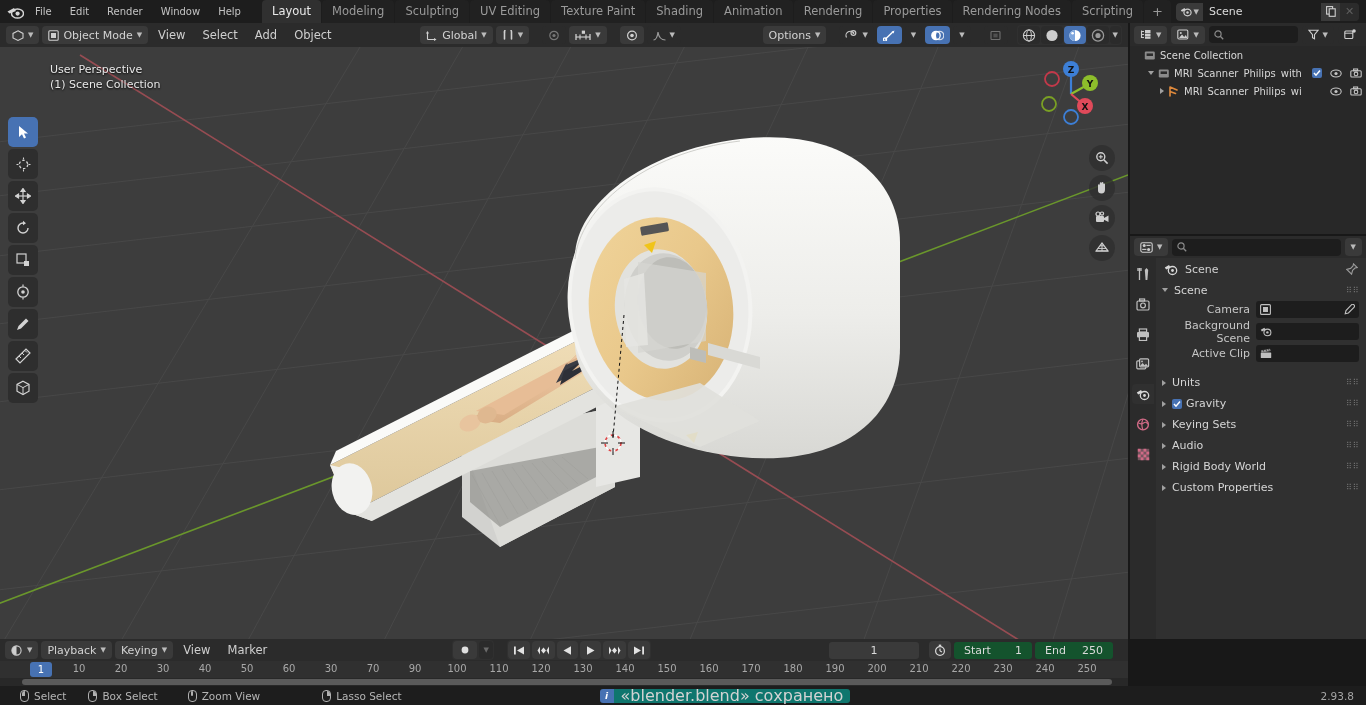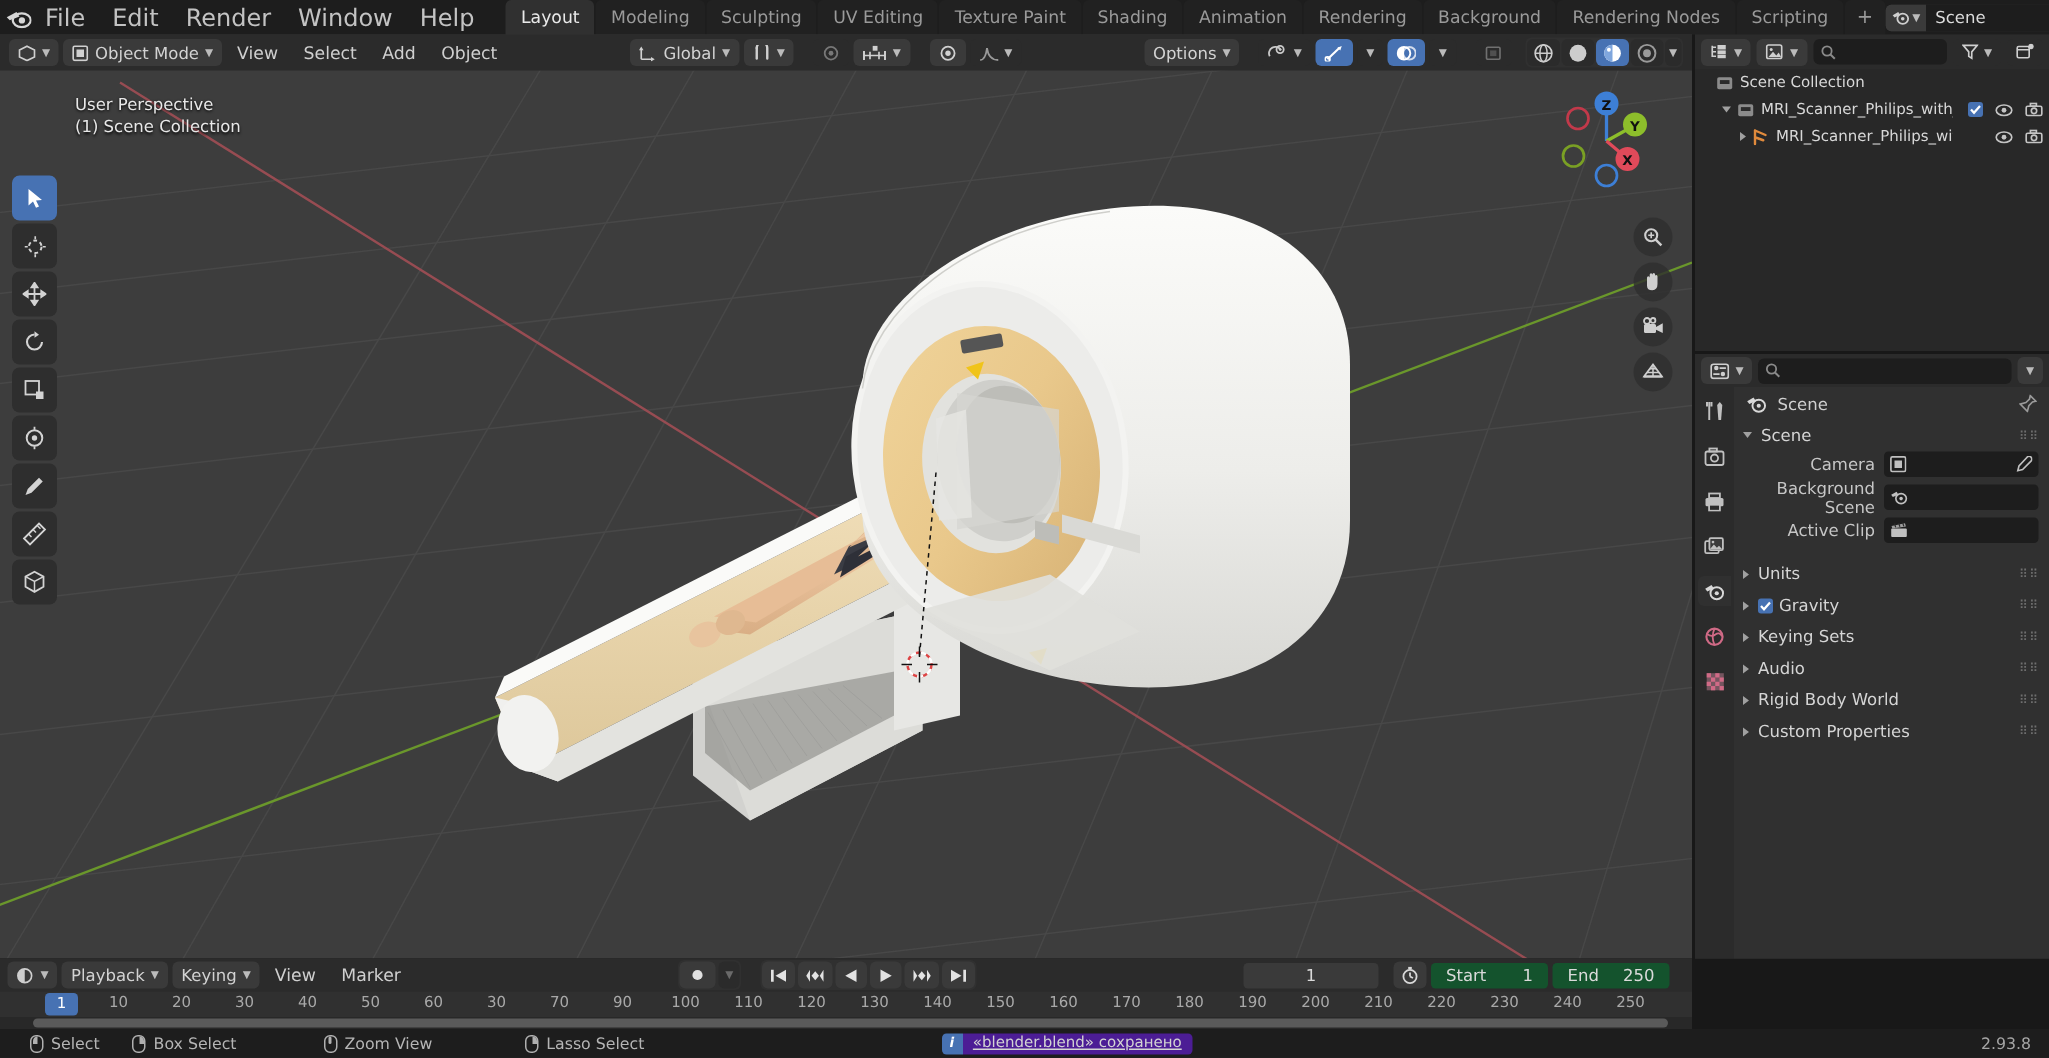--- a/index.html
+++ b/index.html
@@ -4,21 +4,21 @@
 <style>
   * { box-sizing: border-box; margin:0; padding:0; }
   html,body { width:1366px; height:705px; overflow:hidden; background:#1d1d1d;
     font-family:"DejaVu Sans","Liberation Sans",sans-serif; font-size:11px; color:#e5e5e5; }
   .app { position:relative; width:1366px; height:705px; background:#181818; }
 
   
   .topbar { position:absolute; left:0; top:0; width:1366px; height:23px; background:#1d1d1d;
     display:flex; align-items:center; padding:0 4px; gap:0; }
   .blender-logo { width:22px; height:20px; display:flex; align-items:center; justify-content:center; }
-  .menu-item { padding:3px 9px; color:#c3c3c3; font-size:16px; white-space:nowrap; cursor:default; border-radius:3px;}
+  .menu-item { padding:3px 9px; color:#c3c3c3; font-size:10px; white-space:nowrap; cursor:default; border-radius:3px;}
   .wsp-tabs { display:flex; align-items:center; margin-left:12px; gap:1px; height:23px;}
   .wsp { padding:4px 10px 5px; font-size:11.5px; color:#9a9a9a; background:#212121;
       border-radius:4px 4px 0 0; height:23px; display:flex; align-items:center; white-space:nowrap;}
   .wsp.active { background:#303030; color:#e9e9e9; }
   .wsp-plus { padding:4px 8px; color:#999; font-size:13px; background:#212121; border-radius:4px 4px 0 0; height:23px; display:flex;align-items:center;}
   .topright { margin-left:auto; display:flex; align-items:center; gap:5px; padding-right:3px;}
   .id-block { display:flex; align-items:center; background:#282828; border-radius:4px; height:18px; overflow:hidden;}
   .id-icobtn { display:flex; align-items:center; gap:2px; background:#3a3a3a; height:18px; padding:0 4px; border-radius:4px 0 0 4px;}
   .id-name { background:#1d1d1d; height:18px; min-width:118px; display:flex; align-items:center; padding:0 6px; color:#dcdcdc; font-size:11px;}
   .id-btn { width:19px; height:18px; background:#3a3a3a; display:flex;align-items:center;justify-content:center; color:#ccc;}
@@ -91,21 +91,21 @@
   
   .status { position:absolute; left:0; top:686px; width:1366px; height:19px; background:#1d1d1d;
       display:flex; align-items:center; gap:0; padding:0 6px; font-size:10.5px; color:#b5b5b5;}
   .sitem { display:flex; align-items:center; gap:5px; }
   .mouse-ico { width:9px; height:12px; border:1.2px solid #b0b0b0; border-radius:4px 4px 4px 4px; position:relative;}
   .mouse-ico::after { content:''; position:absolute; left:0.5px; top:0; width:3px; height:5px; background:#b0b0b0; border-radius:3px 0 0 0;}
   .mouse-ico.right::after { left:auto; right:0.5px; border-radius:0 3px 0 0;}
   .mouse-ico.mid::after { left:2.3px; width:2.5px; border-radius:2px;}
   .savebadge { display:flex; align-items:center; gap:0; }
   .savebadge .ib { width:14px;height:14px;background:#4772b3;border-radius:3px 0 0 3px;display:flex;align-items:center;justify-content:center;color:#fff;font-size:9px;font-weight:bold;font-style:italic;}
-  .savebadge .tx { background:#4c1d95; height:14px; display:flex; align-items:center; padding:0 7px; border-radius:0 3px 3px 0; color:#d3d3d3; font-size:10px;text-decoration:underline;}
+  .savebadge .tx { background:#0f766e; height:14px; display:flex; align-items:center; padding:0 7px; border-radius:0 3px 3px 0; color:#d3d3d3; font-size:16px;}
   .ver { margin-left:auto; color:#a5a5a5; font-size:10.5px; padding-right:6px;}
 
   svg { display:block; }
 </style>
 </head>
 <body>
 
 <div class="app">
 
   <div class="topbar">
@@ -124,21 +124,21 @@
 
     <div class="wsp-tabs">
       <div class="wsp active">Layout</div>
       <div class="wsp">Modeling</div>
       <div class="wsp">Sculpting</div>
       <div class="wsp">UV Editing</div>
       <div class="wsp">Texture Paint</div>
       <div class="wsp">Shading</div>
       <div class="wsp">Animation</div>
       <div class="wsp">Rendering</div>
-      <div class="wsp">Background</div>
+      <div class="wsp">Properties</div>
       <div class="wsp">Rendering Nodes</div>
       <div class="wsp">Scripting</div>
       <div class="wsp-plus">+</div>
     </div>
 
     <div class="topright">
       <div class="id-block">
         <div class="id-icobtn">
           <svg width="12" height="11" viewBox="0 0 12 11">
             <ellipse cx="7.5" cy="6.5" rx="3.6" ry="3.4" fill="none" stroke="#cfcfcf" stroke-width="1.2"></ellipse>
@@ -988,21 +988,21 @@
 
   <div class="status" style="position:absolute; left:0; top:686px; width:1366px; height:19px; background:#1d1d1d;">
     <div class="sitem" style="margin-left:14px;">
       <span class="mouse-ico"></span>
       <span>Select</span>
     </div>
     <div class="sitem" style="margin-left:22px;">
       <span class="mouse-ico right"></span>
       <span>Box Select</span>
     </div>
-    <div class="sitem" style="margin-left:58px;">
+    <div class="sitem" style="margin-left:30px;">
       <span class="mouse-ico mid"></span>
       <span>Zoom View</span>
     </div>
     <div class="sitem" style="margin-left:62px;">
       <span class="mouse-ico right"></span>
       <span>Lasso Select</span>
     </div>
     <div class="savebadge" style="margin-left:198px;">
       <span class="ib">i</span>
       <span class="tx">«blender.blend» сохранено</span>

